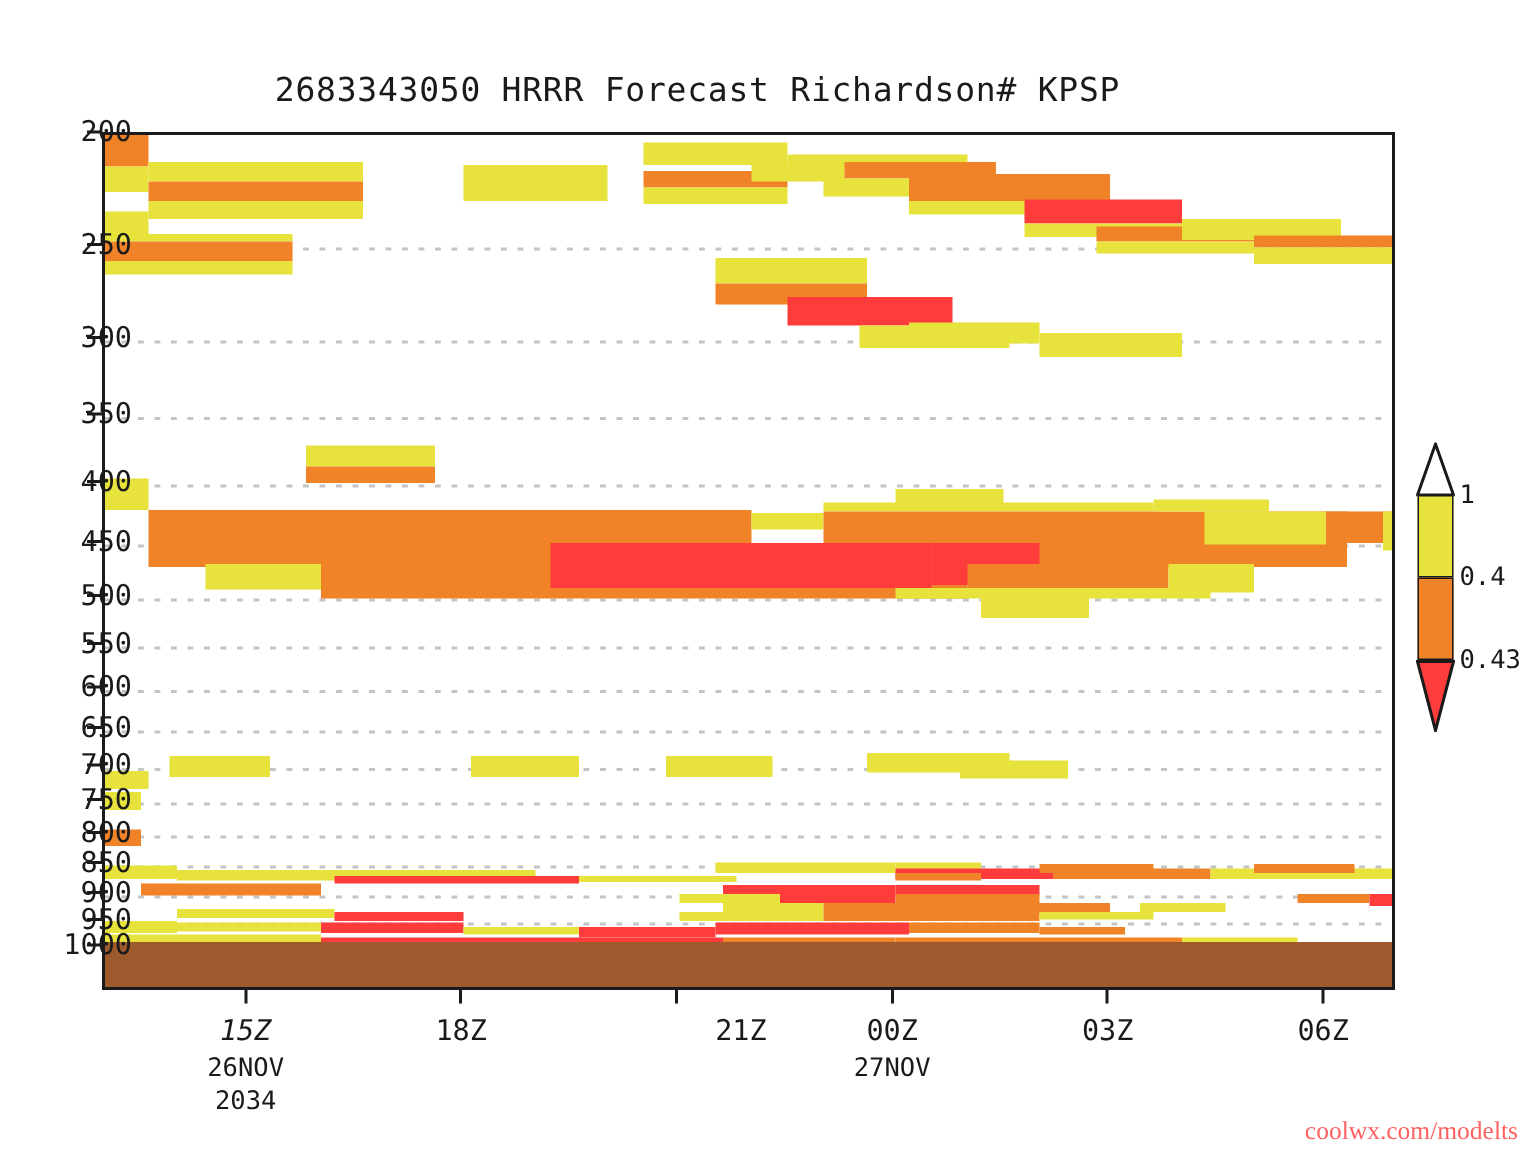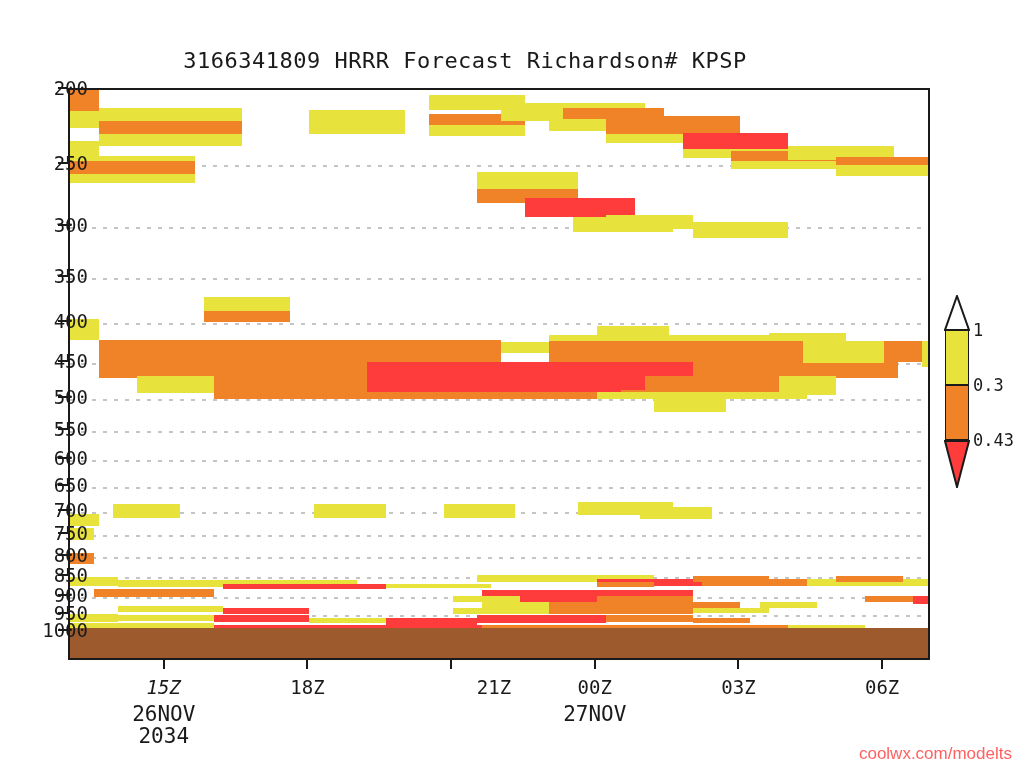--- a/index.html
+++ b/index.html
@@ -28,41 +28,41 @@
   
   .ytick{position:absolute;right:936px;width:80px;text-align:right;
          font-size:19px;color:#1a1a1a;transform:translateY(-11px);
          font-family:"DejaVu Sans Mono",monospace;}
   .ytickmark{position:absolute;left:58px;width:10px;height:2px;background:#1a1a1a;}
 
   
   .xtick{position:absolute;width:120px;text-align:center;font-size:19px;color:#1a1a1a;
          font-family:"DejaVu Sans Mono",monospace;}
   .xtickmark{position:absolute;width:2px;height:9px;background:#1a1a1a;top:660px;}
-  .xsub{position:absolute;width:160px;text-align:center;font-size:21px;color:#1a1a1a;
+  .xsub{position:absolute;width:160px;text-align:center;font-size:17px;color:#1a1a1a;
         font-family:"DejaVu Sans Mono",monospace;}
 
   .xlabel{position:absolute;left:68px;width:862px;top:735px;text-align:center;
           font-size:25px;color:#1a1a1a;font-family:"DejaVu Sans Mono",monospace;}
 
   
   #cbar{position:absolute;left:945px;top:330px;width:24px;height:110px;}
   .cseg{position:absolute;left:0;width:24px;border:1.5px solid #1a1a1a;box-sizing:border-box;}
   .clab{position:absolute;left:28px;font-size:17px;color:#1a1a1a;
         font-family:"DejaVu Sans Mono",monospace;transform:translateY(-10px);}
 
   .watermark{position:absolute;right:12px;top:744px;font-size:17px;color:#ff6161;
-             font-family:Liberation Sans, sans-serif;}
+             font-family:Liberation Serif, serif;}
 </style>
 </head>
 <body>
 
 <div id="root">
 
-  <div class="title">3166341809 HRRR Forecast Richardson# KPSP</div>
+  <div class="title">2683343050 HRRR Forecast Richardson# KPSP</div>
 
   <div id="plot">
     <div id="grid">
         <div class="gridline" style="top: 75.1466px;"></div>
         <div class="gridline" style="top: 136.546px;"></div>
         <div class="gridline" style="top: 188.458px;"></div>
         <div class="gridline" style="top: 233.427px;"></div>
         <div class="gridline" style="top: 273.092px;"></div>
         <div class="gridline" style="top: 308.573px;"></div>
         <div class="gridline" style="top: 340.67px;"></div>
@@ -246,18 +246,18 @@
       </div>
       <div class="cseg" style="top: 0px; height: 55px; background: rgb(232, 226, 60);"></div>
       <div class="cseg" style="top: 55px; height: 55px; background: rgb(240, 130, 40);"></div>
       <div style="position: absolute; left: 0px; top: 110px; width: 0px; height: 0px; border-left: 12px solid transparent; border-right: 12px solid transparent; border-top: 46px solid rgb(255, 60, 60);"></div>
       <div style="position: absolute; left: -1px; top: 110px;">
         <svg width="26" height="48" style="display:block">
           <polygon points="1,1 25,1 13,47" fill="none" stroke="#1a1a1a" stroke-width="2"></polygon>
         </svg>
       </div>
       <div class="clab" style="top: 0px;">1</div>
-      <div class="clab" style="top: 55px;">0.3</div>
+      <div class="clab" style="top: 55px;">0.4</div>
       <div class="clab" style="top: 110px;">0.43</div>
     </div>
 
   <div class="watermark">coolwx.com/modelts</div>
 </div>
 
 </body></html>

